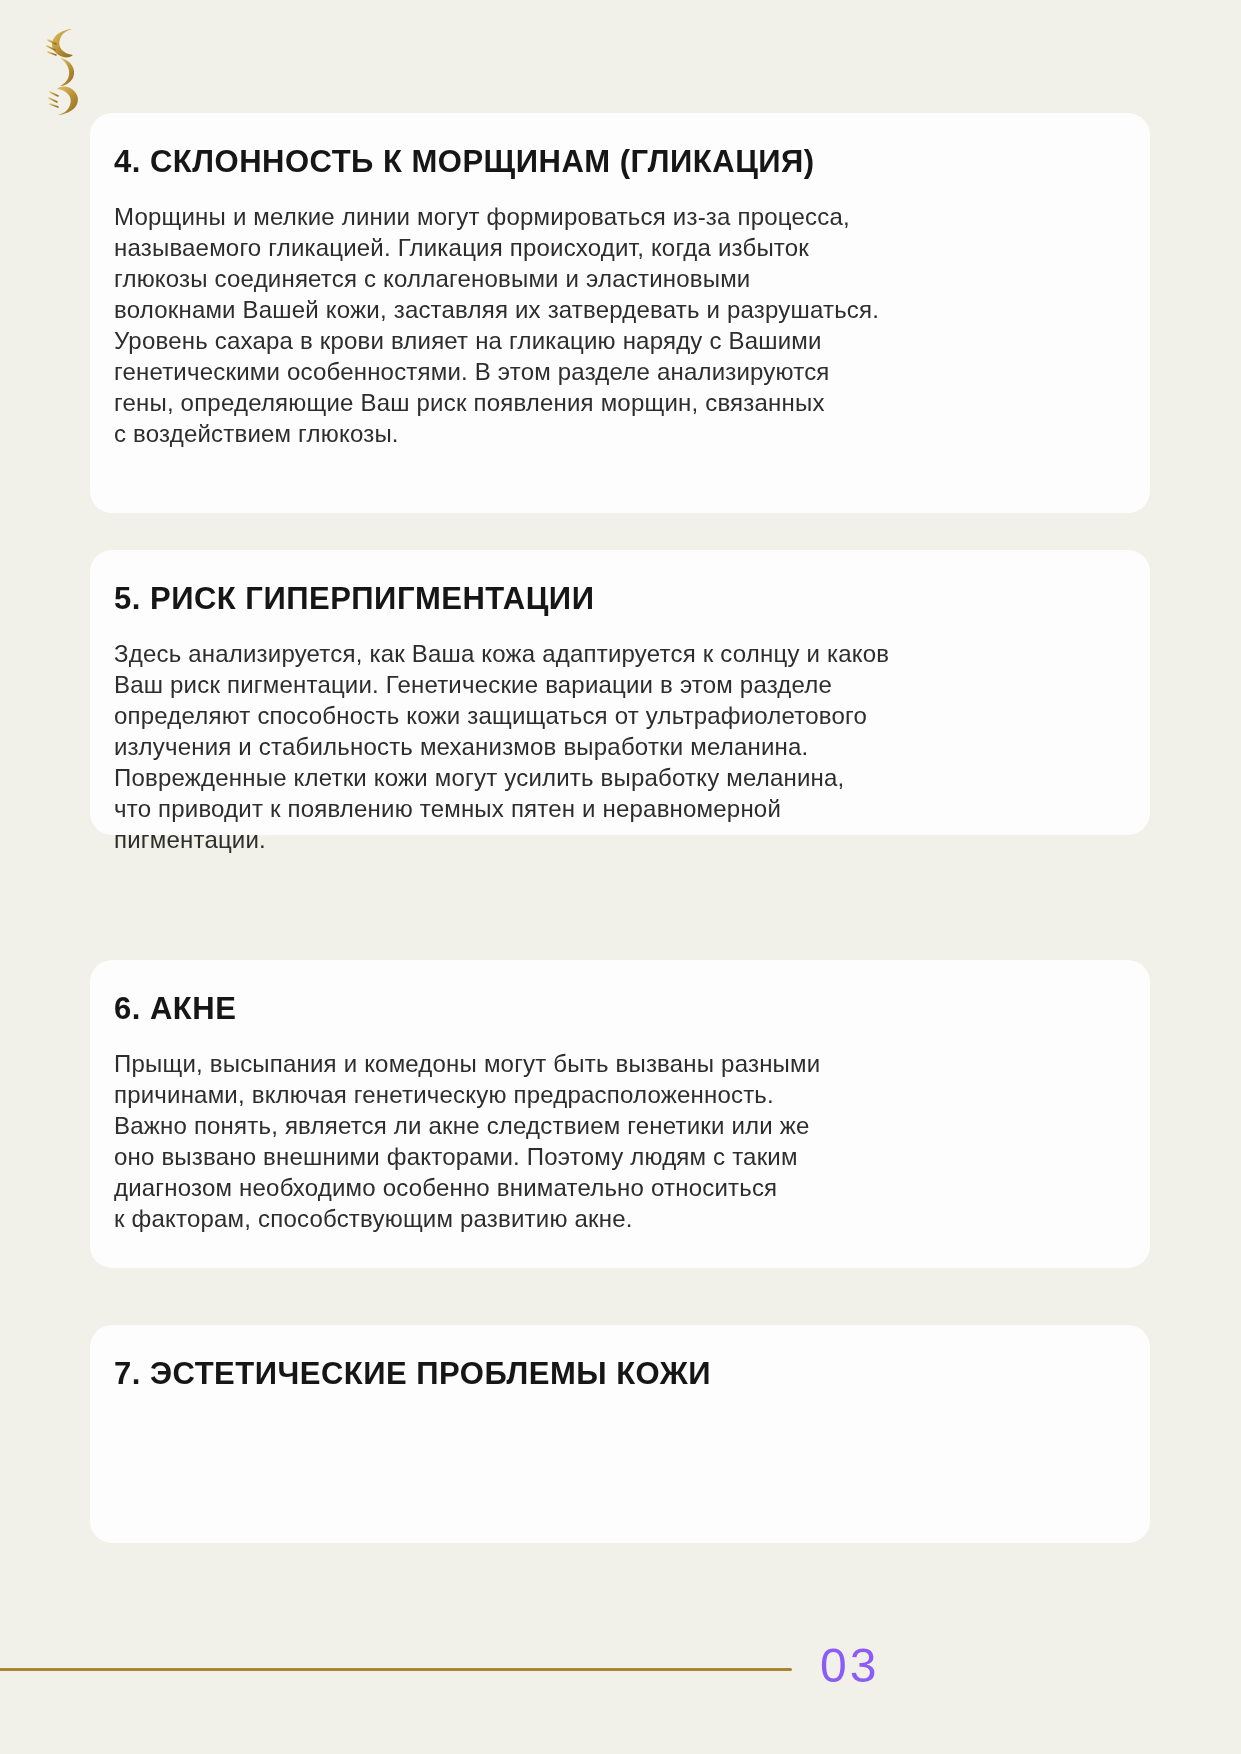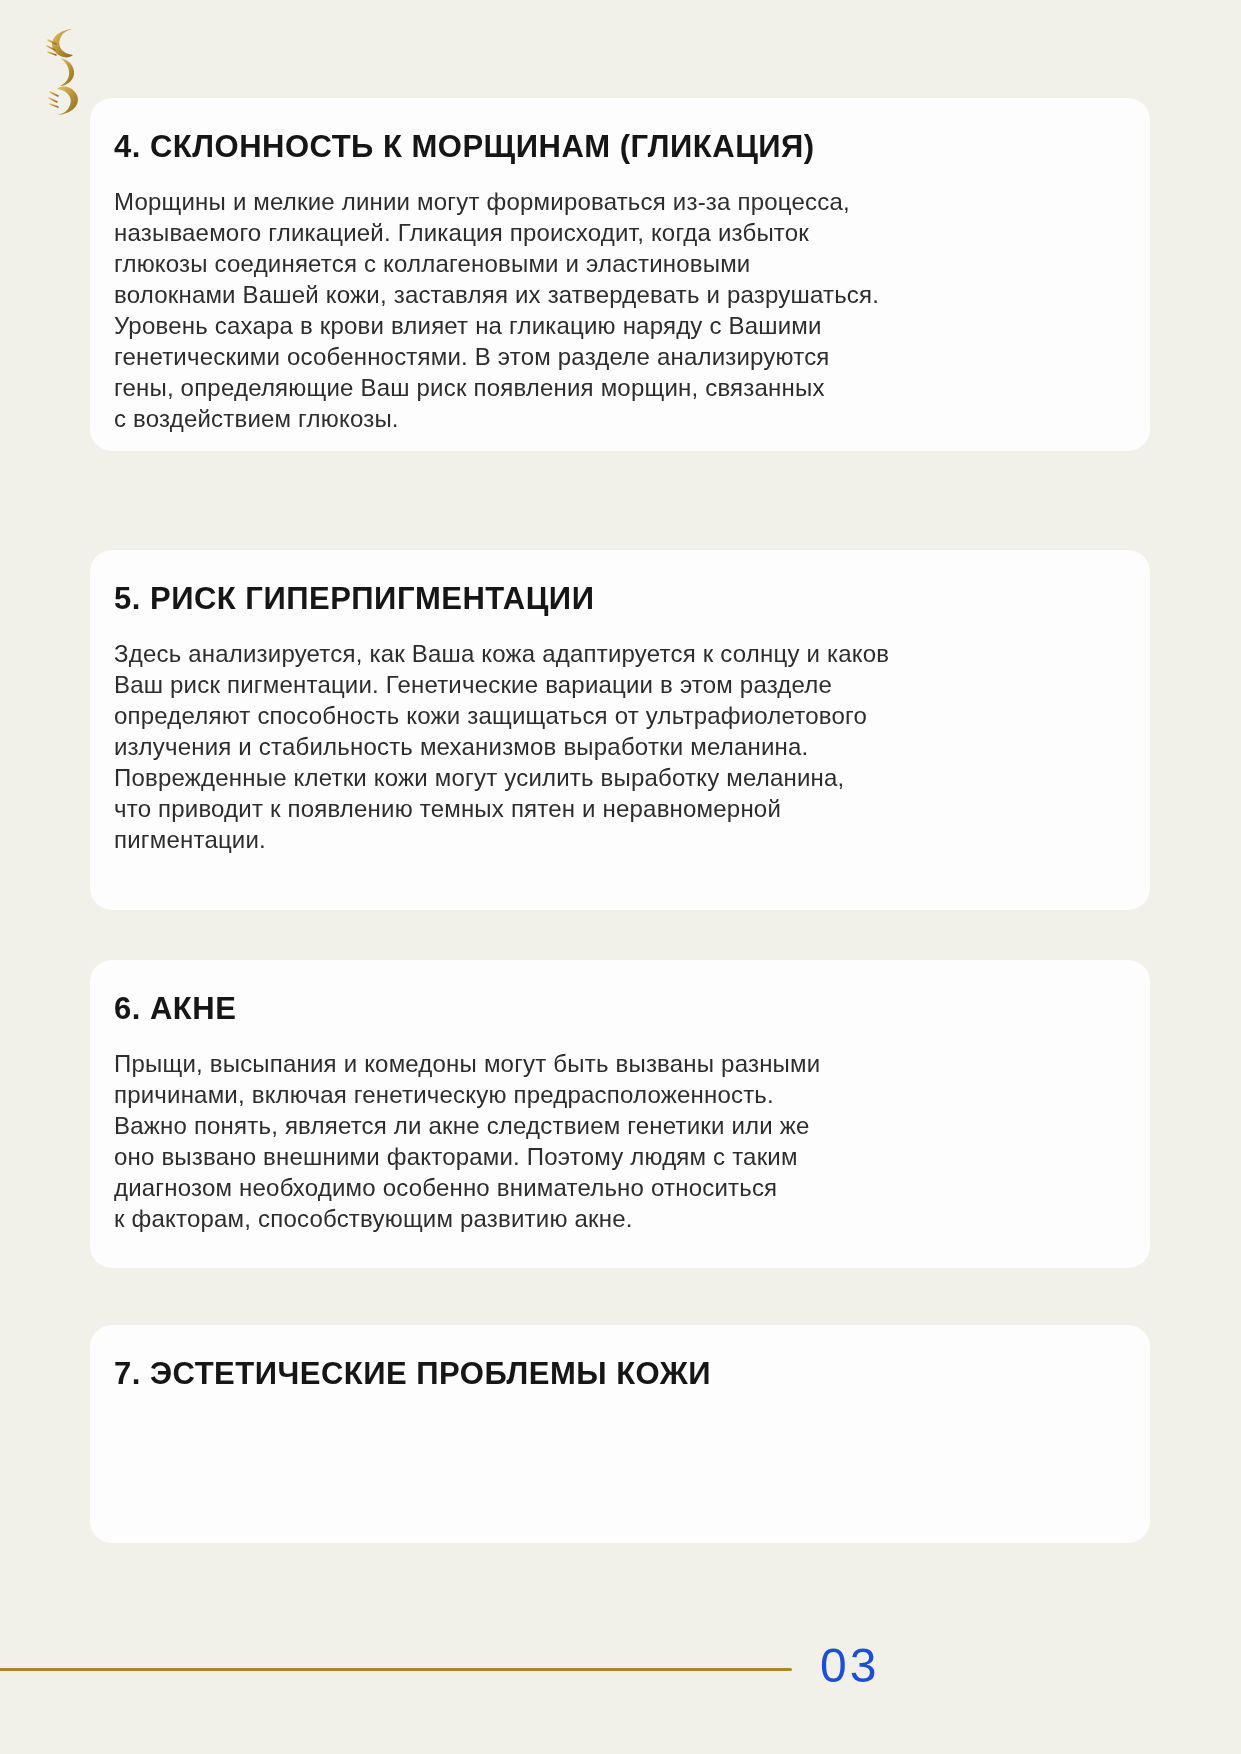--- a/index.html
+++ b/index.html
@@ -24,22 +24,22 @@
   }
   .card {
     position: absolute;
     left: 90px;
     right: 91px;
     background: #fdfdfd;
     border-radius: 22px;
     padding: 30px 40px 0 24px;
     box-sizing: border-box;
   }
-  #card-1 { top: 98px;  height: 353px; }
-  #card-2 { top: 550px;  height: 360px; }
+  #card-1 { top: 113px;  height: 400px; }
+  #card-2 { top: 550px;  height: 285px; }
   #card-3 { top: 960px;  height: 308px; }
   #card-4 { top: 1325px; height: 218px; }
   .card h2 {
     margin: 0 0 20px 0;
     font-size: 31px;
     line-height: 38px;
     font-weight: bold;
     letter-spacing: 0.5px;
     color: #161616;
   }
@@ -61,21 +61,21 @@
     background: #a8872f;
   }
   .page-number {
     position: absolute;
     left: 820px;
     top: 1640px;
     font-size: 48px;
     line-height: 52px;
     font-weight: 300;
     letter-spacing: 3px;
-    color: #1d4ed8;
+    color: #8b5cf6;
   }
 </style>
 </head>
 <body>
 
 <div class="page">
 
   <div class="logo">
     <svg width="46" height="92" viewBox="0 0 46 92" xmlns="http://www.w3.org/2000/svg" aria-hidden="true">
       <defs>

